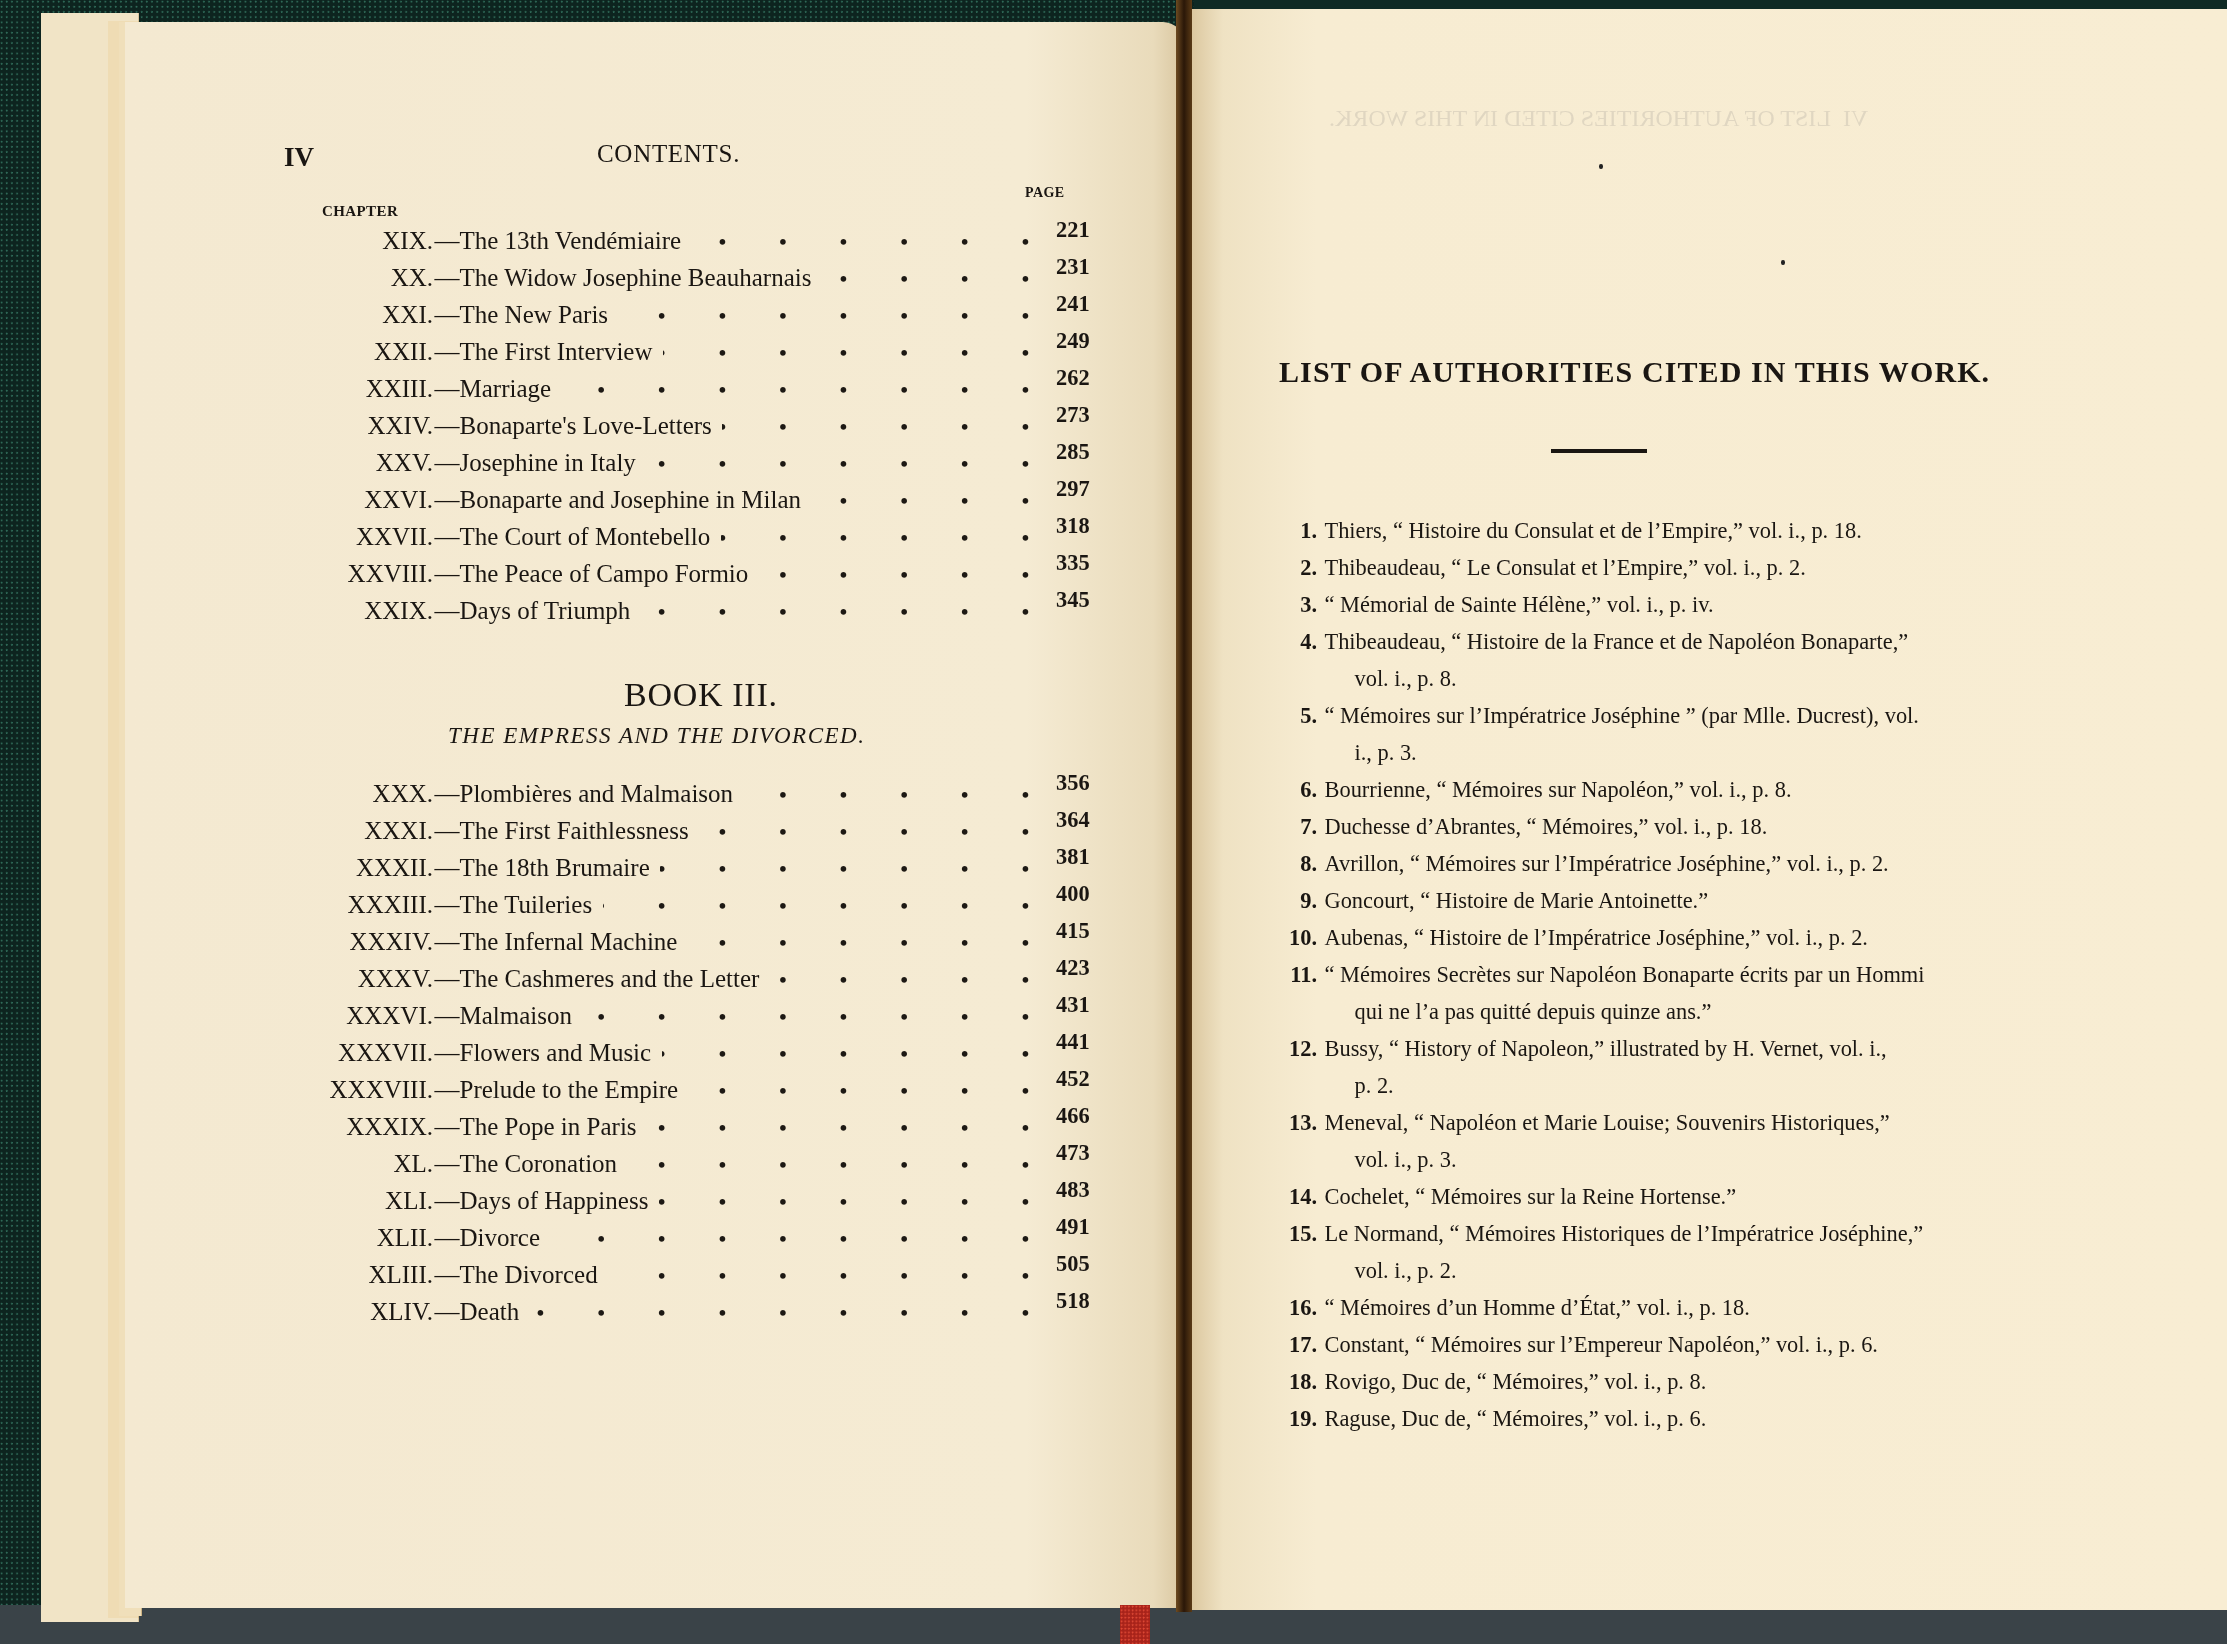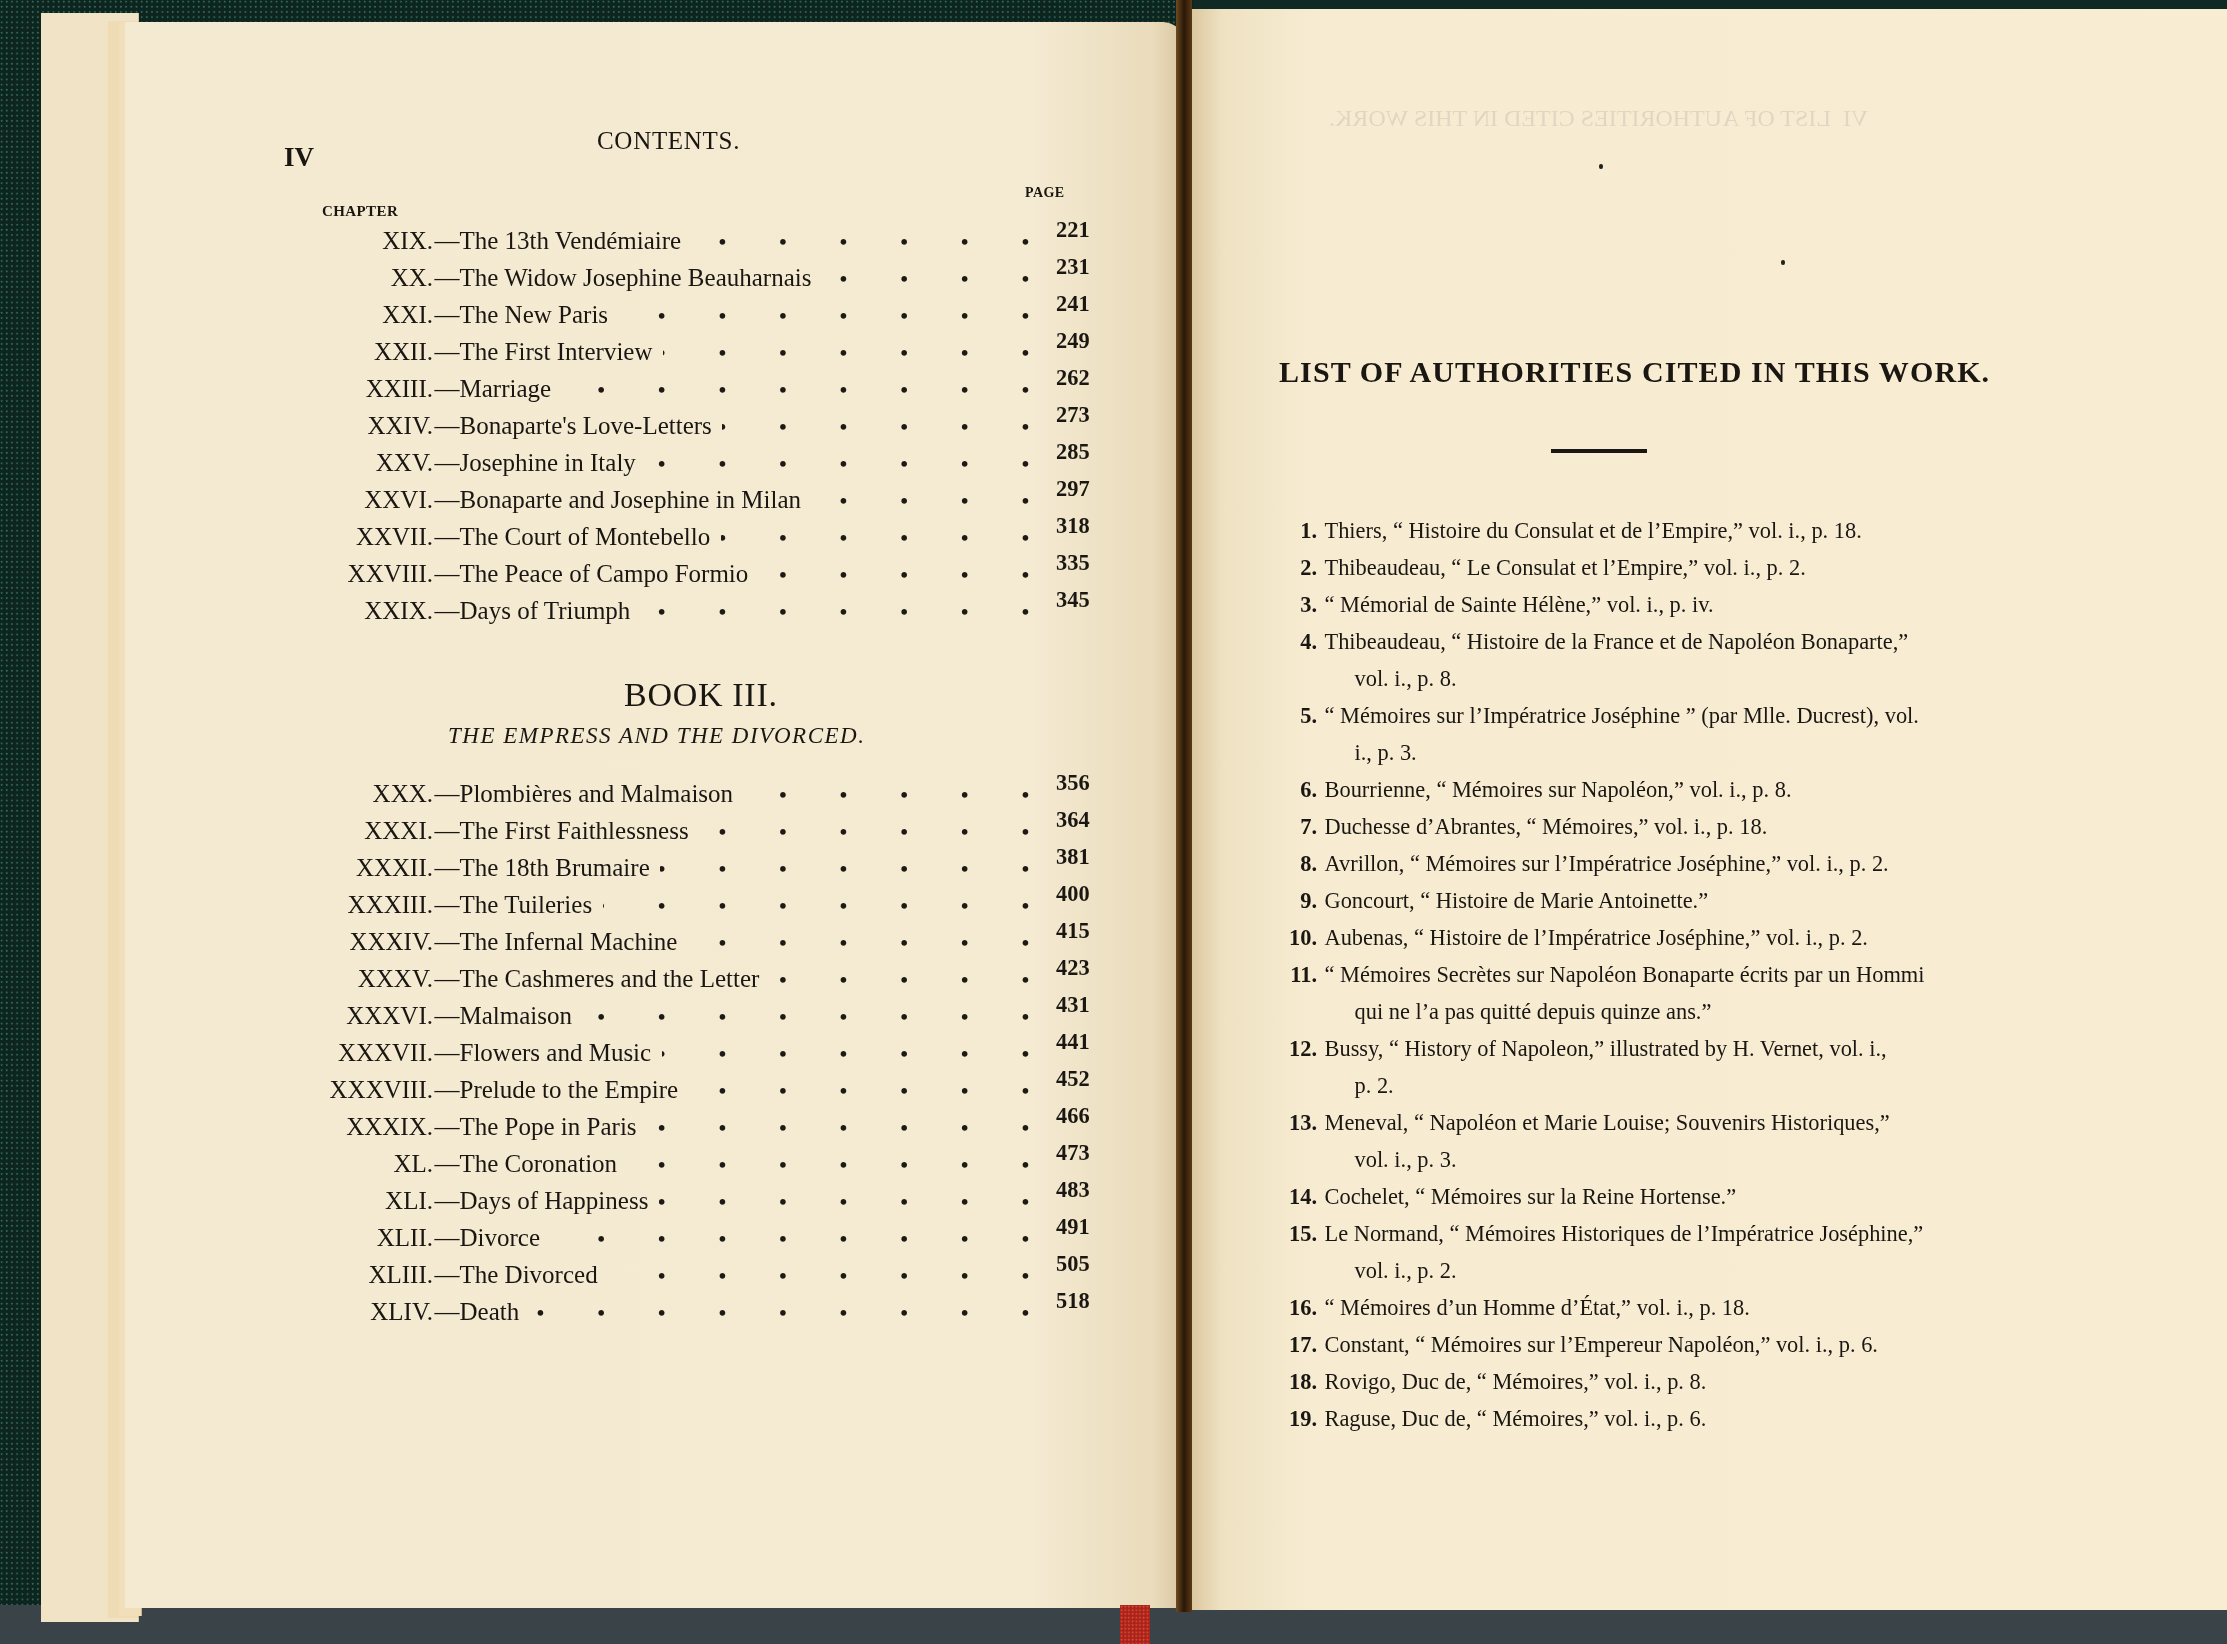--- a/index.html
+++ b/index.html
@@ -42,21 +42,21 @@
     position:absolute; left:1176px; top:0; width:16.4px; height:1612px;
     background:linear-gradient(90deg,#6d4a20,#2a1708 50%,#5a3a16);
   }
   .right-page {
     position:absolute; left:1192px; top:9px; width:1035px; height:1601px;
     background:linear-gradient(90deg,#dcc8a0 0%,#efe2c3 3%,#f7ecd2 12%,#f8edd3 100%);
   }
 
   
   .folio { position:absolute; left:284px; top:142px; font-size:27px; font-weight:bold; }
-  .running-head { position:absolute; left:597px; top:127px; font-size:25px; letter-spacing:0.7px; }
+  .running-head { position:absolute; left:597px; top:140px; font-size:25px; letter-spacing:0.7px; }
   .col-chapter { position:absolute; left:322px; top:203px; font-size:15px; font-weight:bold; letter-spacing:0.4px; }
   .col-page { position:absolute; left:1025px; top:185px; font-size:14px; font-weight:bold; letter-spacing:0.4px; }
 
   .toc { position:absolute; left:295px; width:806px; }
   .toc-row {
     position:relative; height:37px; display:flex; align-items:flex-end;
     font-size:25px; line-height:1;
   }
   .toc-row .num { width:138px; text-align:right; display:inline-block; }
   .toc-row .title { padding-left:1.5px; white-space:nowrap; }

